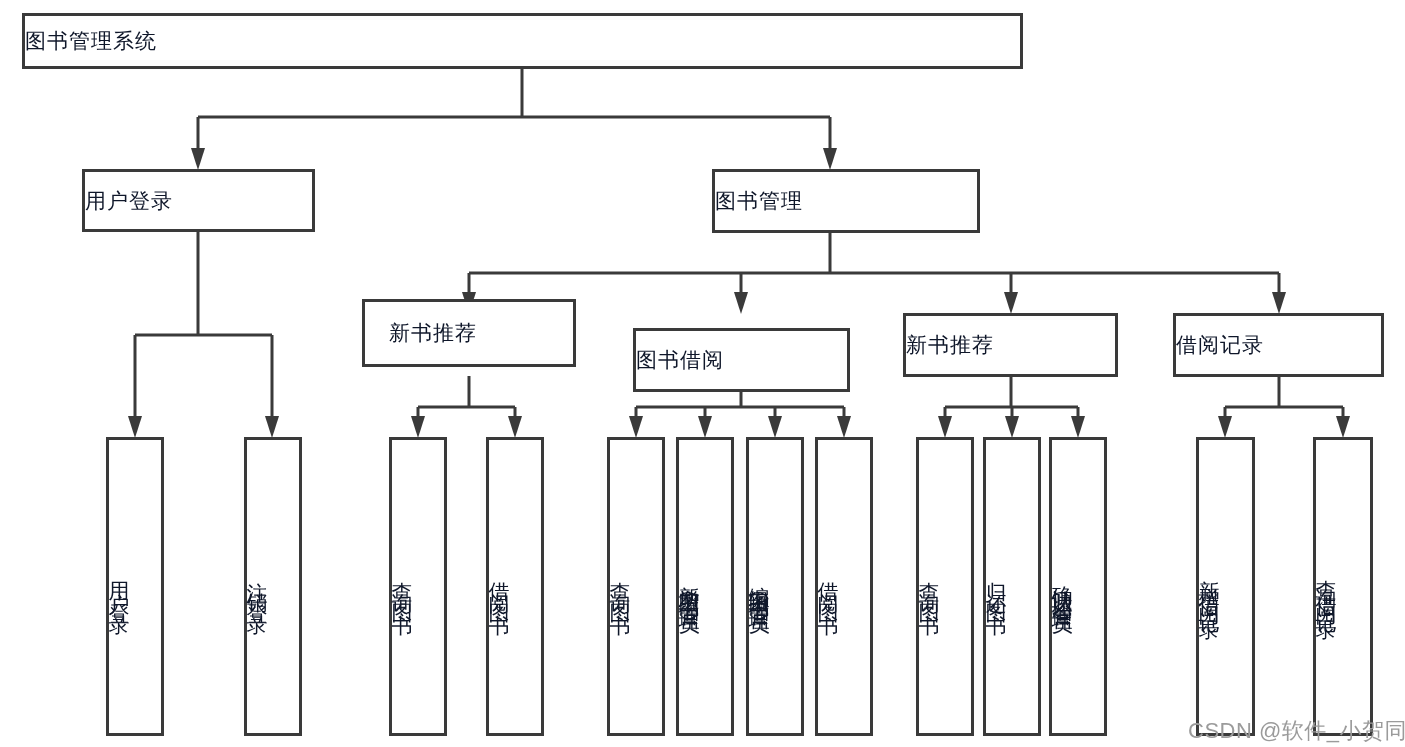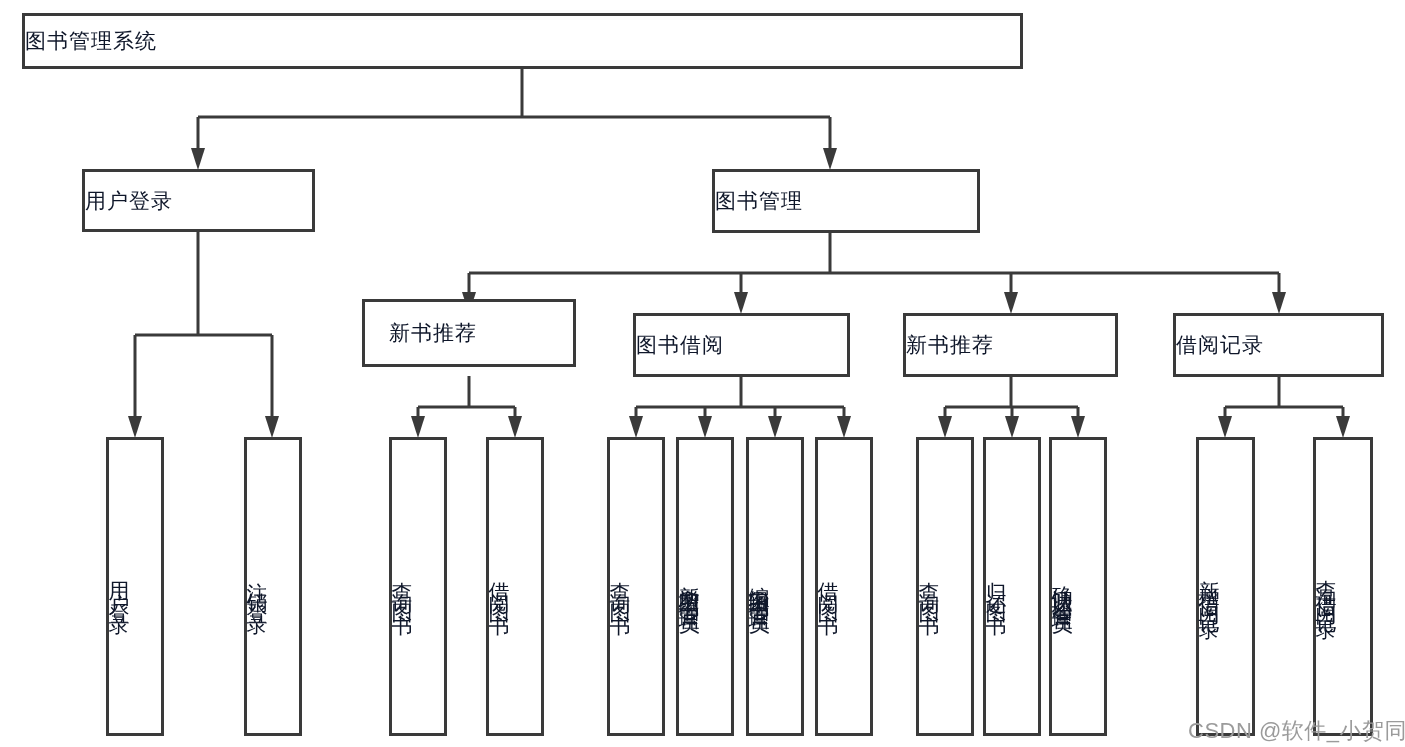--- a/index.html
+++ b/index.html
@@ -93,21 +93,21 @@
   <div class="node" style="left:82px;top:169px;width:233px;height:63px;">
     <span class="h-label">用户登录</span>
   </div>
   <div class="node" style="left:712px;top:169px;width:268px;height:64px;">
     <span class="h-label">图书管理</span>
   </div>
 
   <div class="node" style="left:362px;top:299px;width:214px;height:68px;padding-left:24px;">
     <span class="h-label">新书推荐</span>
   </div>
-  <div class="node" style="left:633px;top:313px;width:217px;height:64px;">
+  <div class="node" style="left:633px;top:328px;width:217px;height:64px;">
     <span class="h-label">图书借阅</span>
   </div>
   <div class="node" style="left:903px;top:313px;width:215px;height:64px;">
     <span class="h-label">新书推荐</span>
   </div>
   <div class="node" style="left:1173px;top:313px;width:211px;height:64px;">
     <span class="h-label">借阅记录</span>
   </div>
 
   <div class="node leaf ls11" style="left:106px;top:437px;width:58px;height:299px;">

